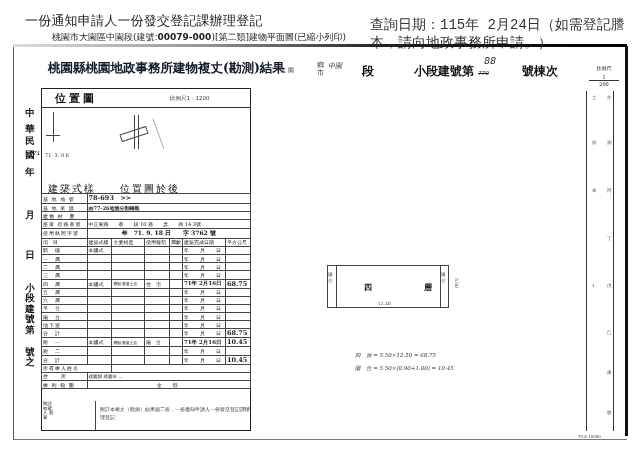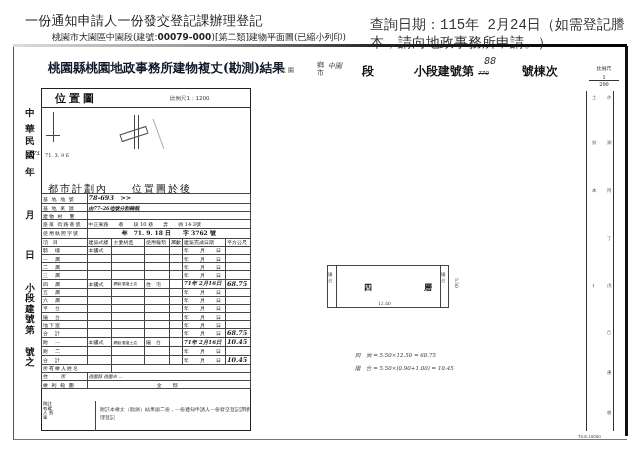--- a/index.html
+++ b/index.html
@@ -25,21 +25,21 @@
   .panel-head { position: absolute; left: 41px; top: 88px; width: 210px; height: 20px; border-bottom: 1px solid #333; }
   .pos-title { position: absolute; left: 55px; top: 91px; font-family: "DejaVu Serif", serif; font-weight: bold;
     font-size: 11px; letter-spacing: 3px; }
   .scale-lbl { position: absolute; left: 170px; top: 95px; font-size: 5.5px; color: #333; }
   .sketch-line { position: absolute; background: #444; }
   .plan-note { position: absolute; left: 48px; top: 182px; font-family: "DejaVu Serif", serif; font-size: 10px; letter-spacing: 2px; }
   table.reg { position: absolute; left: 41px; top: 193px; width: 210px; border-collapse: collapse;
     font-family: "DejaVu Serif", serif; font-size: 5px; }
   table.reg td { border: 0.7px solid #444; height: 8.2px; padding: 0 1px; white-space: nowrap; overflow: hidden; }
   table.reg td.lbl { letter-spacing: 1px; }
-  table.reg td.hw { font-style: italic; font-weight: bold; font-size: 6.5px; color: #222; }
+  table.reg td.hw { font-weight: bold; font-size: 6.5px; color: #222; }
   table.reg td.dt { font-size: 5px; text-align: center; letter-spacing: 3px; }
   .footnote { position: absolute; left: 100px; top: 405px; width: 150px; font-size: 5px; line-height: 1.6; color: #333; }
   .foot-div { position: absolute; left: 95px; top: 401px; width: 0.7px; height: 30px; background: #444; }
   .foot-label { position: absolute; left: 43px; top: 402px; width: 12px; font-size: 4.5px; line-height: 1.05; }
   .floor-rect { position: absolute; left: 327px; top: 265px; width: 122px; height: 43px; border: 0.8px solid #444; }
   .floor-inner { position: absolute; border-left: 0.8px solid #444; top: 265px; height: 43px; }
   .floor-label { position: absolute; font-family: "DejaVu Serif", serif; font-size: 8px; font-weight: bold; }
   .tiny { position: absolute; font-family: "DejaVu Serif", serif; font-size: 4.5px; color: #444; line-height: 1.3; }
   .calc { position: absolute; left: 355px; font-size: 5.5px; font-style: italic; color: #333; font-family: "DejaVu Serif", serif; }
   .rcol { position: absolute; left: 586px; top: 91px; width: 28px; height: 340px; border-left: 1px solid #333; border-right: 1px solid #333; }
@@ -92,21 +92,21 @@
 <div class="scale-lbl">比例尺1：1200</div>
 
 <div class="sketch-line" style="left:53px;top:112px;width:1px;height:30px;"></div>
 <div class="sketch-line" style="left:46px;top:135px;width:14px;height:0.6px;"></div>
 <div class="doc-small" style="left:45px;top:152px;font-size:5px;">71. 3. 9 6</div>
 <div class="sketch-line" style="left:134px;top:115px;width:0.8px;height:34px;"></div>
 <div class="sketch-line" style="left:138px;top:115px;width:0.8px;height:34px;"></div>
 <div class="sketch-line" style="left:120px;top:130px;width:28px;height:8px;background:transparent;border:0.6px solid #555;transform:rotate(-18deg);"></div>
 <div class="sketch-line" style="left:158px;top:118px;width:0.5px;height:32px;background:#aaa;transform:rotate(-20deg);"></div>
 
-<div class="plan-note">都市計劃內　　位置圖於後</div>
+<div class="plan-note">建築式樣　　位置圖於後</div>
 
 <table class="reg">
   <tbody>
       <tr>
         <td class="lbl" style="width:48px">基 地 地 號</td>
         <td colspan="6" class="hw">78-693　&gt;&gt;</td>
       </tr>
   <tr>
         <td class="lbl">基 地 來 源</td>
         <td colspan="6" class="hw" style="font-size:5px">由77-26地號分割轉載</td>

